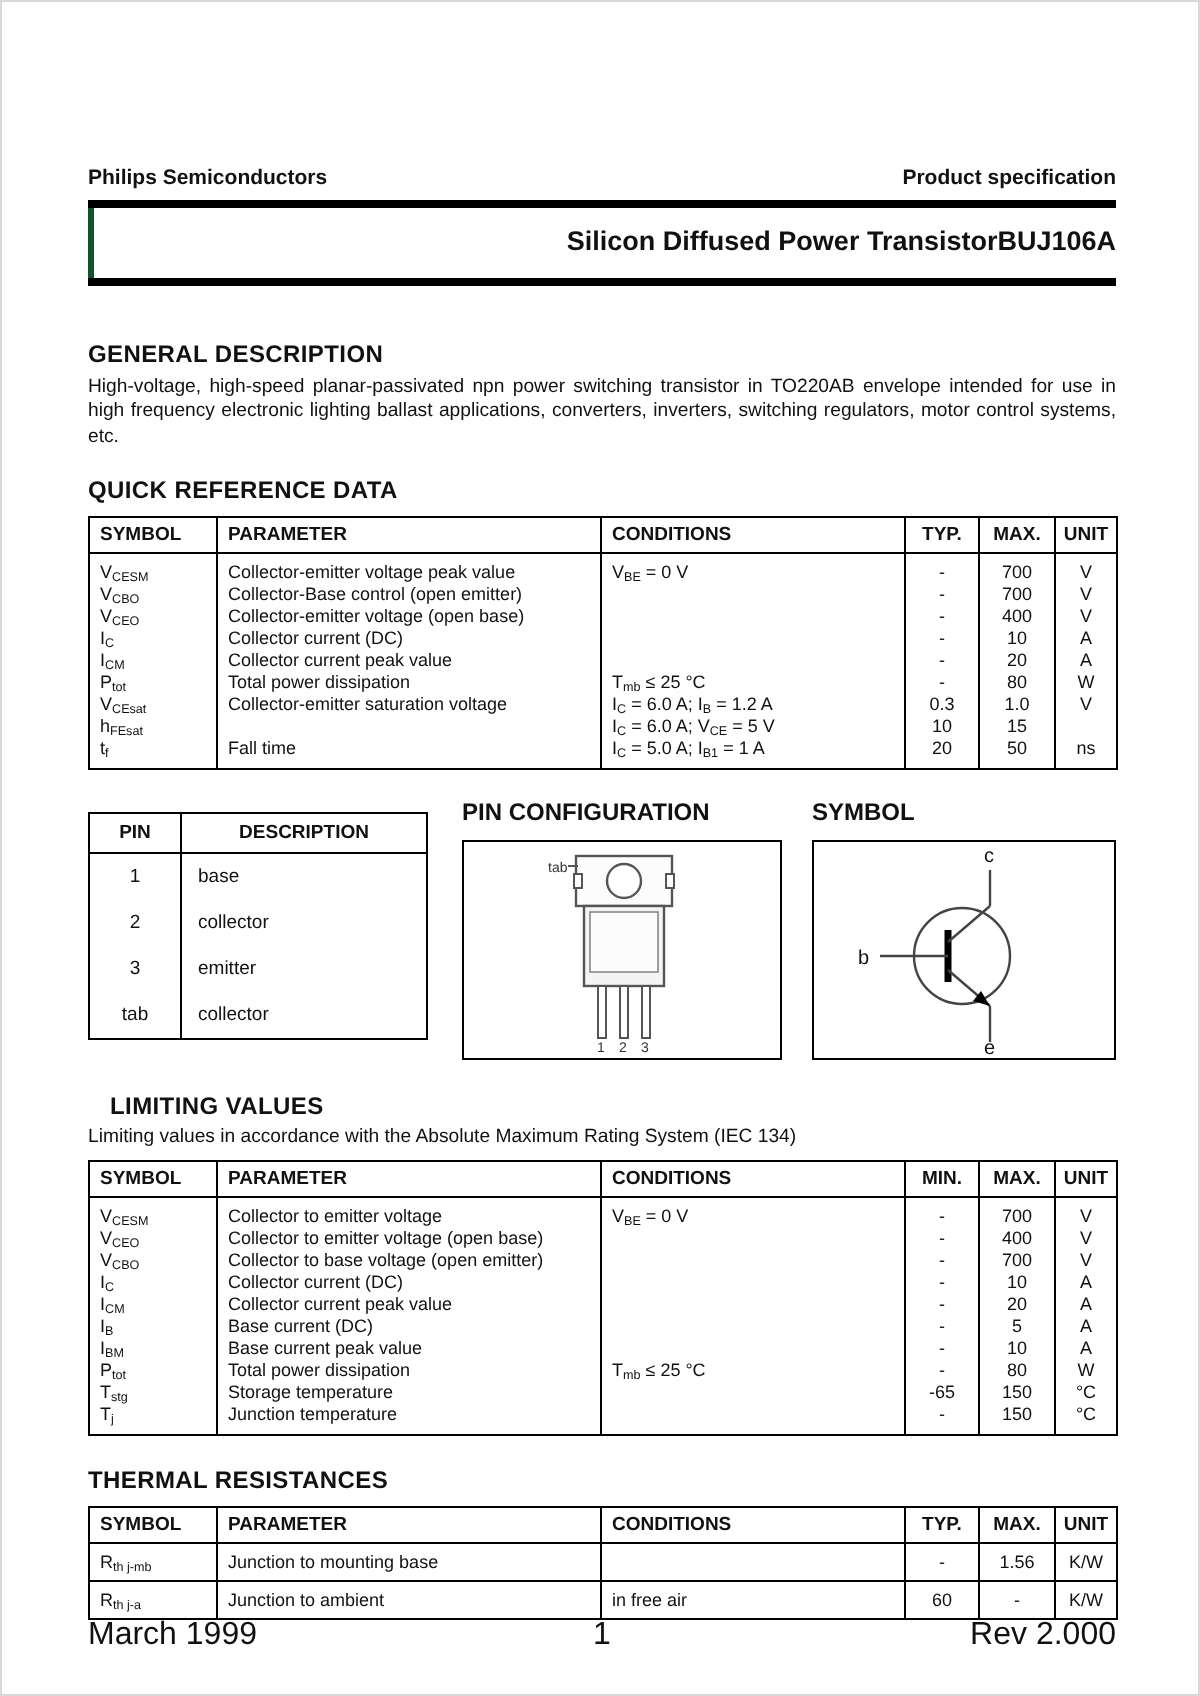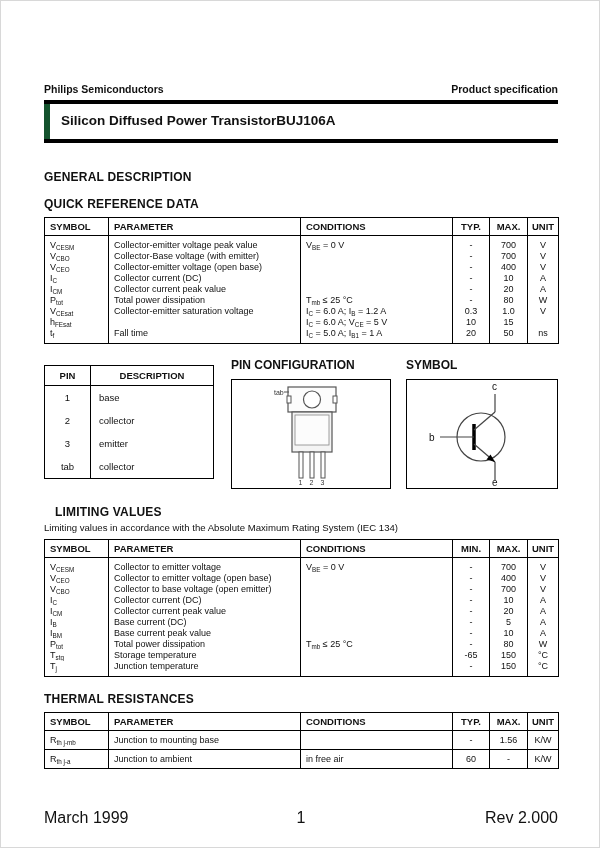--- a/index.html
+++ b/index.html
@@ -9,21 +9,21 @@
     font-family: "Liberation Sans", sans-serif;
     color: #111;
     border: 1px solid #d8d8d8;
   }
   .content { position: absolute; left: 43px; top: 0; width: 514px; }
 
   
   .doc-header { display: flex; justify-content: space-between; margin-top: 82px; font-size: 10.5px; font-weight: bold; }
   .bar { height: 4px; background: #000; }
   .bar1 { margin-top: 5px; }
-  .title-block { display: flex; justify-content: flex-start; align-items: center; border-left: 6px solid #14532d; padding: 9px 0 11px 11px; }
+  .title-block { display: flex; justify-content: flex-end; align-items: center; border-left: 3px solid #14532d; padding: 9px 0 11px 11px; }
   .title-block .doc-title, .title-block .part-no { font-size: 13.5px; font-weight: bold; }
 
   
   .sect-heading { font-size: 12px; font-weight: bold; letter-spacing: 0.2px; }
   .gd-heading { margin-top: 27px; }
   .gd-text { margin-top: 4px; font-size: 9.6px; line-height: 12.4px; text-align: justify; }
   .qrd-heading { margin-top: 13px; }
   .lv-heading { margin-top: 16px; padding-left: 11px; }
   .lv-note { margin-top: 3px; font-size: 9.6px; }
   .tr-heading { margin-top: 15px; }
@@ -73,20 +73,21 @@
   <div class="bar bar1"></div>
 
   <div class="title-block">
     <span class="doc-title">Silicon Diffused Power Transistor</span>
     <span class="part-no">BUJ106A</span>
   </div>
 
   <div class="bar"></div>
 
   <div class="sect-heading gd-heading">GENERAL DESCRIPTION</div>
+  <div class="gd-text">High-voltage, high-speed planar-passivated npn power switching transistor in TO220AB envelope intended for use in high frequency electronic lighting ballast applications, converters, inverters, switching regulators, motor control systems, etc.</div>
 
   <div class="sect-heading qrd-heading">QUICK REFERENCE DATA</div>
 
   <table class="spec-table">
     <colgroup>
         <col style="width:64px">
         <col style="width:192px">
         <col style="width:152px">
         <col style="width:37px">
         <col style="width:38px">
@@ -106,21 +107,21 @@
         <tr>
           <td>V<sub>CESM</sub></td>
           <td>Collector-emitter voltage peak value</td>
           <td>V<sub>BE</sub> = 0 V</td>
           <td>-</td>
           <td>700</td>
           <td>V</td>
         </tr>
         <tr>
           <td>V<sub>CBO</sub></td>
-          <td>Collector-Base voltage (with emitter)</td>
+          <td>Collector-Base control (open emitter)</td>
           <td></td>
           <td>-</td>
           <td>700</td>
           <td>V</td>
         </tr>
         <tr>
           <td>V<sub>CEO</sub></td>
           <td>Collector-emitter voltage (open base)</td>
           <td></td>
           <td>-</td>

